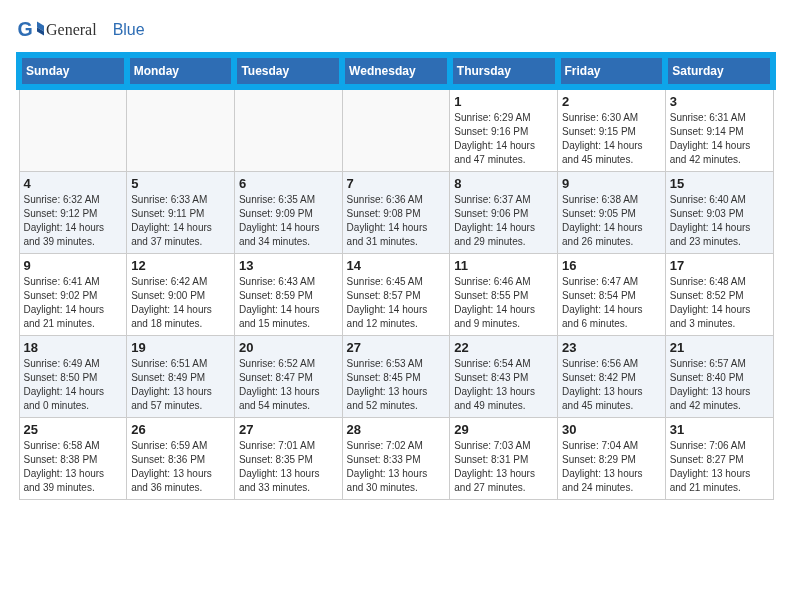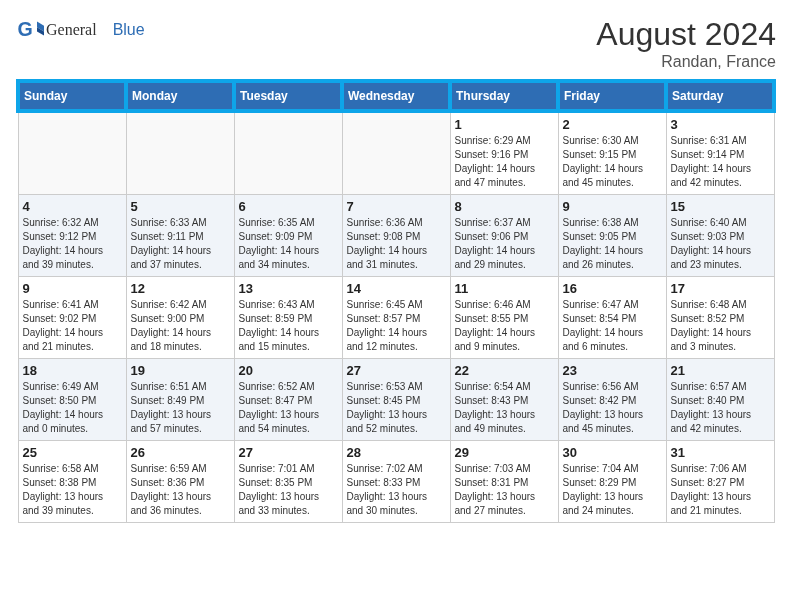--- a/index.html
+++ b/index.html
@@ -43,21 +43,21 @@
       width: 100%;
       border-collapse: collapse;
       font-size: 11px;
     }
     .calendar th {
       background: #2e6db4;
       color: #fff;
       padding: 6px 4px;
       text-align: left;
       font-size: 12px;
-      border: 4px solid #0ea5e9;
+      border: 6px solid #0ea5e9;
     }
     .calendar td {
       border: 1px solid #ccc;
       vertical-align: top;
       padding: 4px;
       width: calc(100% / 7);
       min-height: 80px;
       background: #fff;
     }
     .calendar td.empty {
@@ -85,24 +85,20 @@
   <div class="logo">
     <svg class="logo-icon" viewBox="0 0 40 40" xmlns="http://www.w3.org/2000/svg">
       <text x="2" y="28" font-size="28" fill="#2e6db4" font-family="Arial" font-weight="bold">G</text>
       <polygon points="30,8 40,14 40,22 30,16" fill="#2e6db4"></polygon>
       <polygon points="30,16 40,22 40,28 30,22" fill="#1a4a8a"></polygon>
     </svg>
     <div>
       <span class="logo-general">General</span><span class="logo-blue">Blue</span>
     </div>
   </div>
-  <div class="title-section">
-    <div class="month-year">August 2024</div>
-    <div class="location">Randan, France</div>
-  </div>
 </div>
 
 <table class="calendar">
   <thead>
     <tr>
     <th>Sunday</th>
         <th>Monday</th>
         <th>Tuesday</th>
         <th>Wednesday</th>
         <th>Thursday</th>

